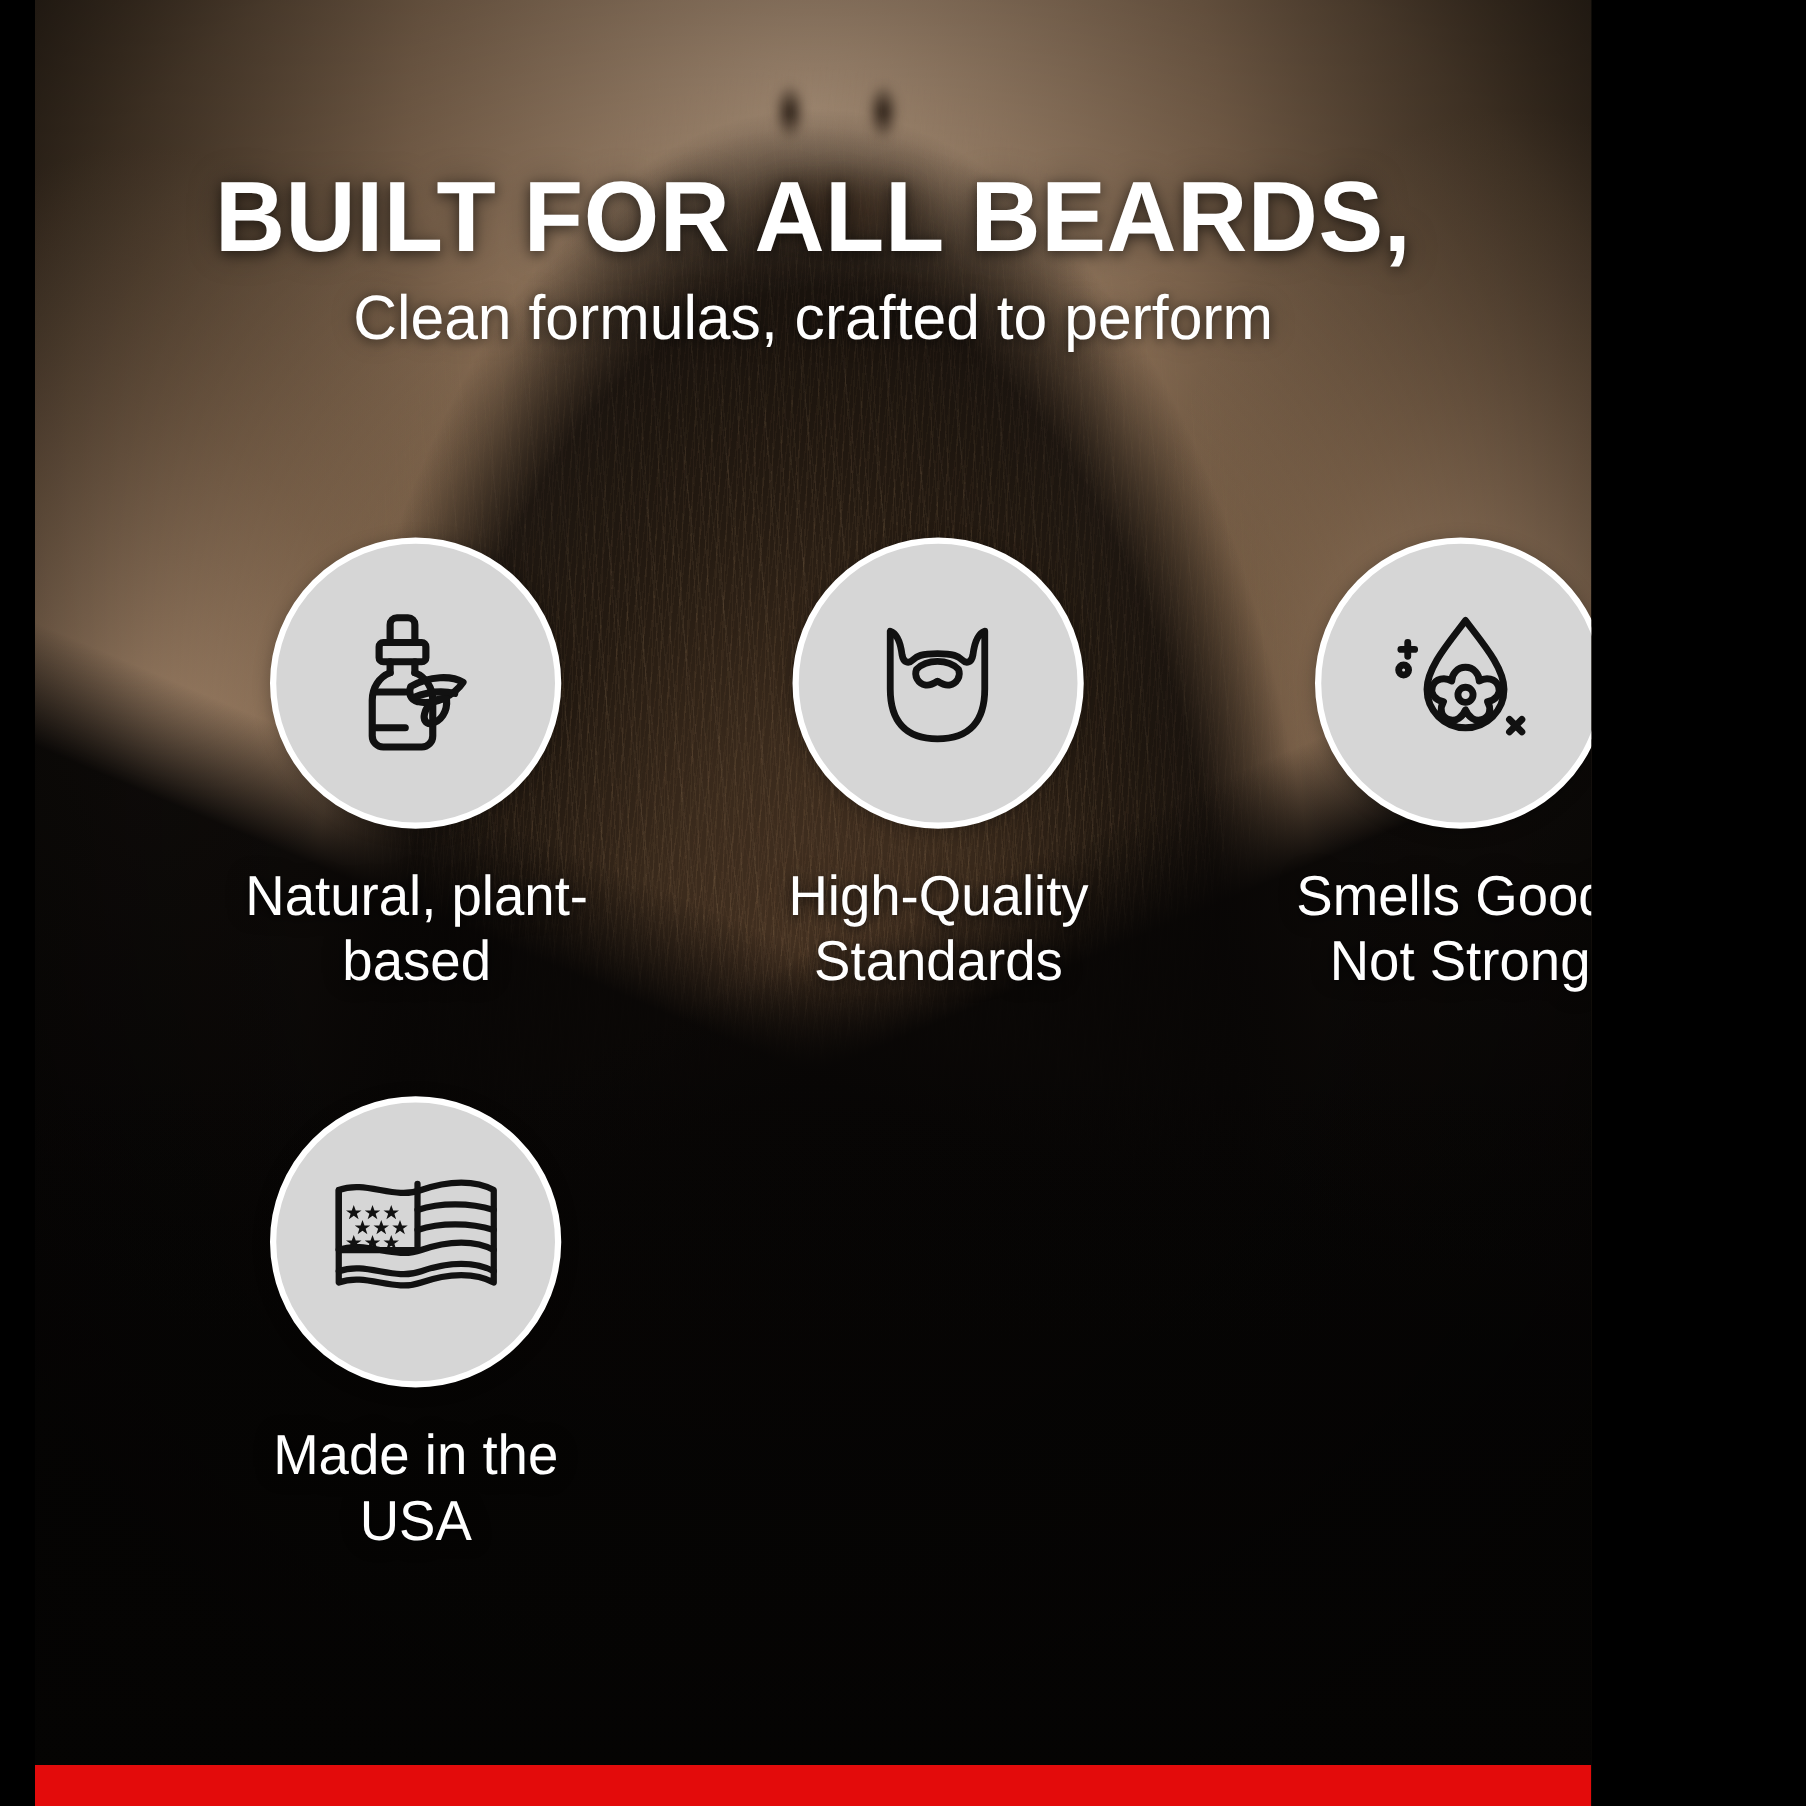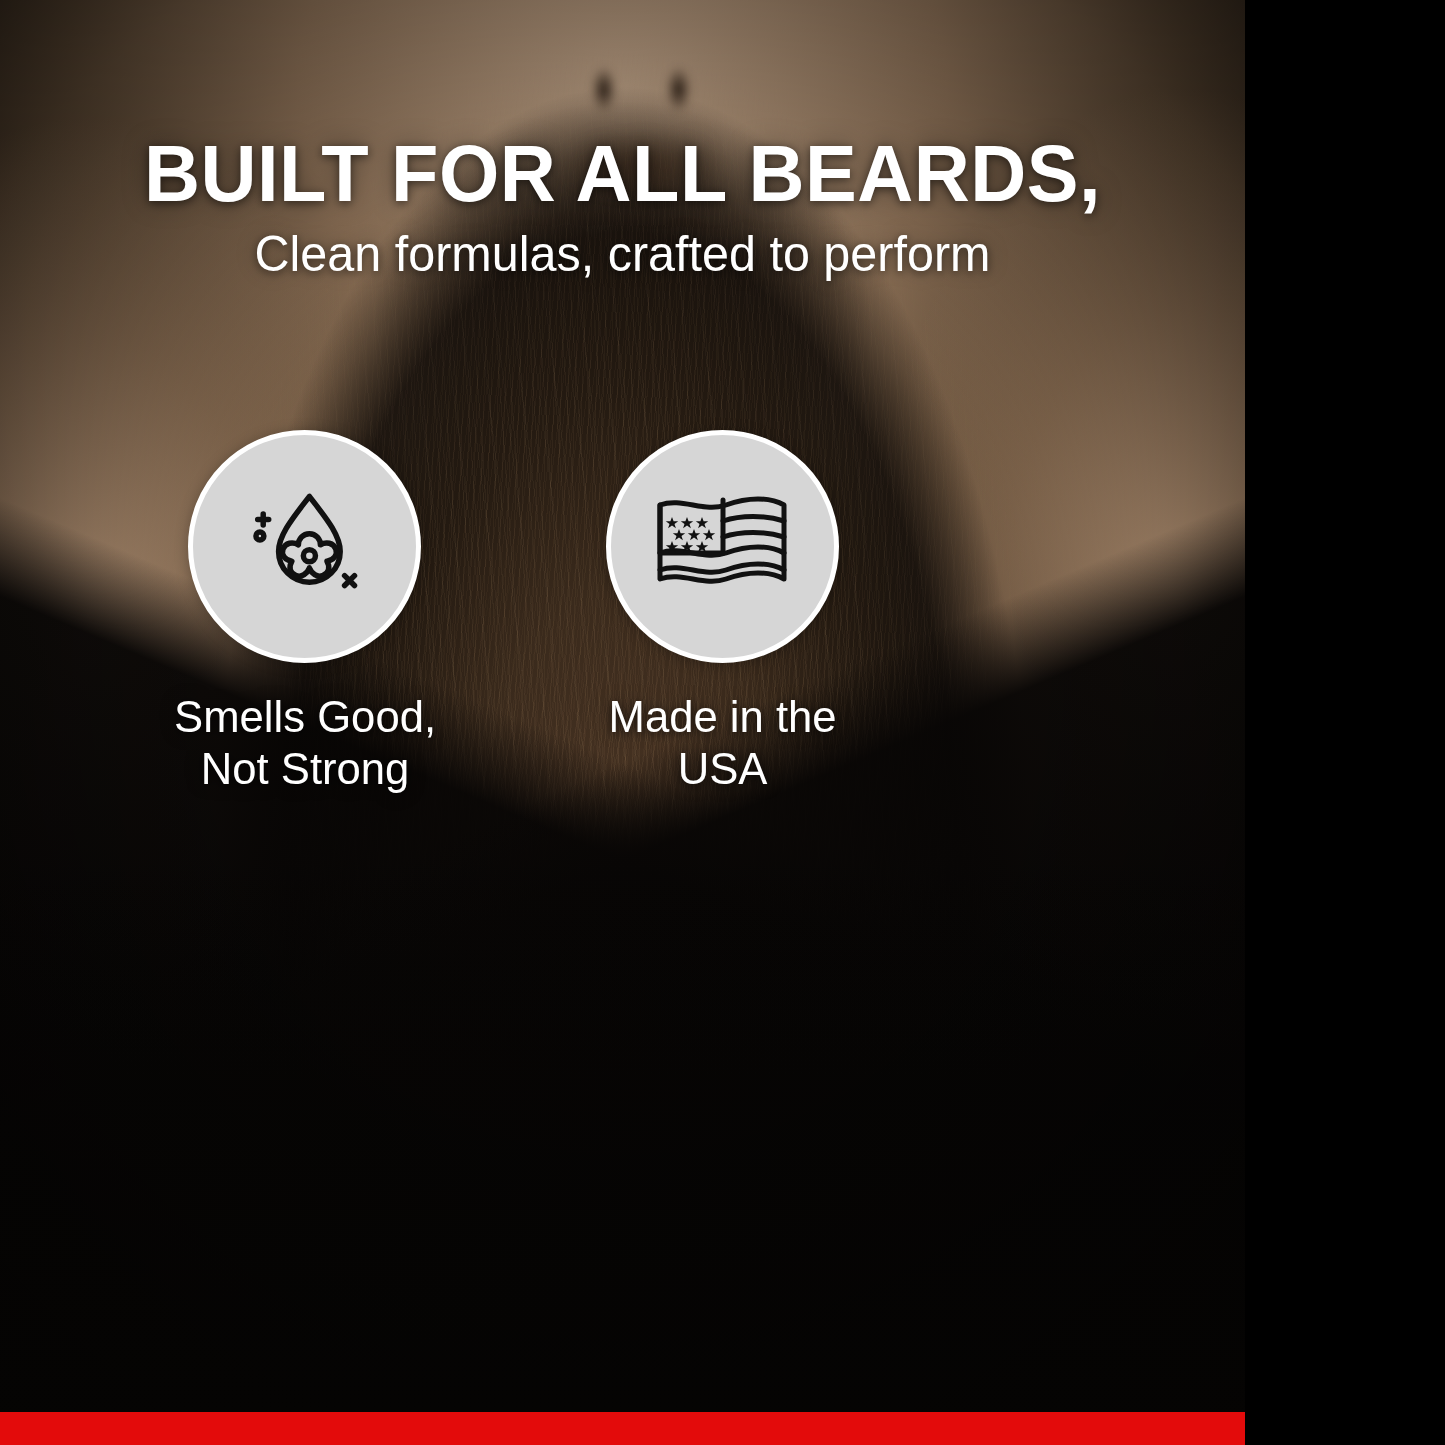--- a/index.html
+++ b/index.html
@@ -7,20 +7,21 @@
     padding: 0;
     background: #000;
   }
   #stage {
     position: relative;
     width: 1245px;
     height: 1445px;
     overflow: hidden;
     font-family: "Liberation Sans", sans-serif;
     background: #120d09;
+    margin-left: 28px;
   }
 
   
   .bg-layer { position: absolute; inset: 0; }
 
   
   .bg-wall {
     background:
       radial-gradient(ellipse 62% 48% at 50% 6%, #b59a80 0%, #8d7157 42%, #5b4733 72%, #2b2016 100%),
       linear-gradient(180deg, #7a6148 0%, #6b5440 28%, #3a2c1f 62%, #160f09 100%);
@@ -178,21 +179,63 @@
   <div class="bg-layer bg-vignette"></div>
   <div class="bg-layer bg-bottomfade"></div>
 
   <div class="head-block">
     <h1 class="headline">BUILT FOR ALL BEARDS,</h1>
     <p class="subhead">Clean formulas, crafted to perform</p>
   </div>
 
   <div class="grid">
 
-
+    <div class="cell">
+      <div class="badge">
+        <span>
+          <svg width="132" height="132" viewBox="0 0 120 120" fill="none" stroke="#111111" stroke-width="5.2" stroke-linecap="round" stroke-linejoin="round">
+
+            <path d="M46 12h8a5 5 0 0 1 5 5v13H41V17a5 5 0 0 1 5-5z"></path>
+
+            <rect x="33" y="30" width="34" height="14" rx="3"></rect>
+
+            <path d="M41 44v8"></path>
+              <path d="M59 44v8"></path>
+
+            <path d="M41 52c-8 3-13 11-13 20v26a8 8 0 0 0 8 8h28a8 8 0 0 0 8-8V72c0-9-5-17-13-20"></path>
+
+            <path d="M30 66h22"></path>
+            <path d="M30 92h22"></path>
+
+            <path d="M56 62c14-8 30-8 38-3-6 9-20 17-33 14-5-1-7-6-5-11z"></path>
+            <path d="M58 70c10-4 21-5 30-3"></path>
+            <path d="M66 82c2-8 9-12 16-11 1 9-4 17-12 18-3 0-5-3-4-7z"></path>
+          </svg>
+        </span>
+      </div>
+      <div class="cell-label">Natural, plant-
+based</div>
+    </div>
+
+    <div class="cell">
+      <div class="badge">
+        <span>
+          <svg width="126" height="126" viewBox="0 0 120 120" fill="none" stroke="#111111" stroke-width="5.2" stroke-linecap="round" stroke-linejoin="round">
+
+            <path d="M24 20v44c0 24 11 38 36 38s36-14 36-38V20
+                     c-6 2-8 10-9 18-1 6-5 7-8 4-3-3-7-5-19-5s-16 2-19 5
+                     c-3 3-7 2-8-4-1-8-3-16-9-18z"></path>
+
+            <path d="M44 49c4-4 10-6 16-6s12 2 16 6c2 5-1 11-7 12-3 .5-6-1-9-3-3 2-6 3.5-9 3-6-1-9-7-7-12z"></path>
+          </svg>
+        </span>
+      </div>
+      <div class="cell-label">High-Quality
+Standards</div>
+    </div>
 
 
 
     <div class="cell">
       <div class="badge">
         <span>
           <svg width="132" height="132" viewBox="0 0 120 120" fill="none" stroke="#111111" stroke-width="5" stroke-linecap="round" stroke-linejoin="round">
 
             <path d="M64 14c-12 16-28 34-28 50a28 28 0 0 0 56 0c0-16-16-34-28-50z"></path>
 

